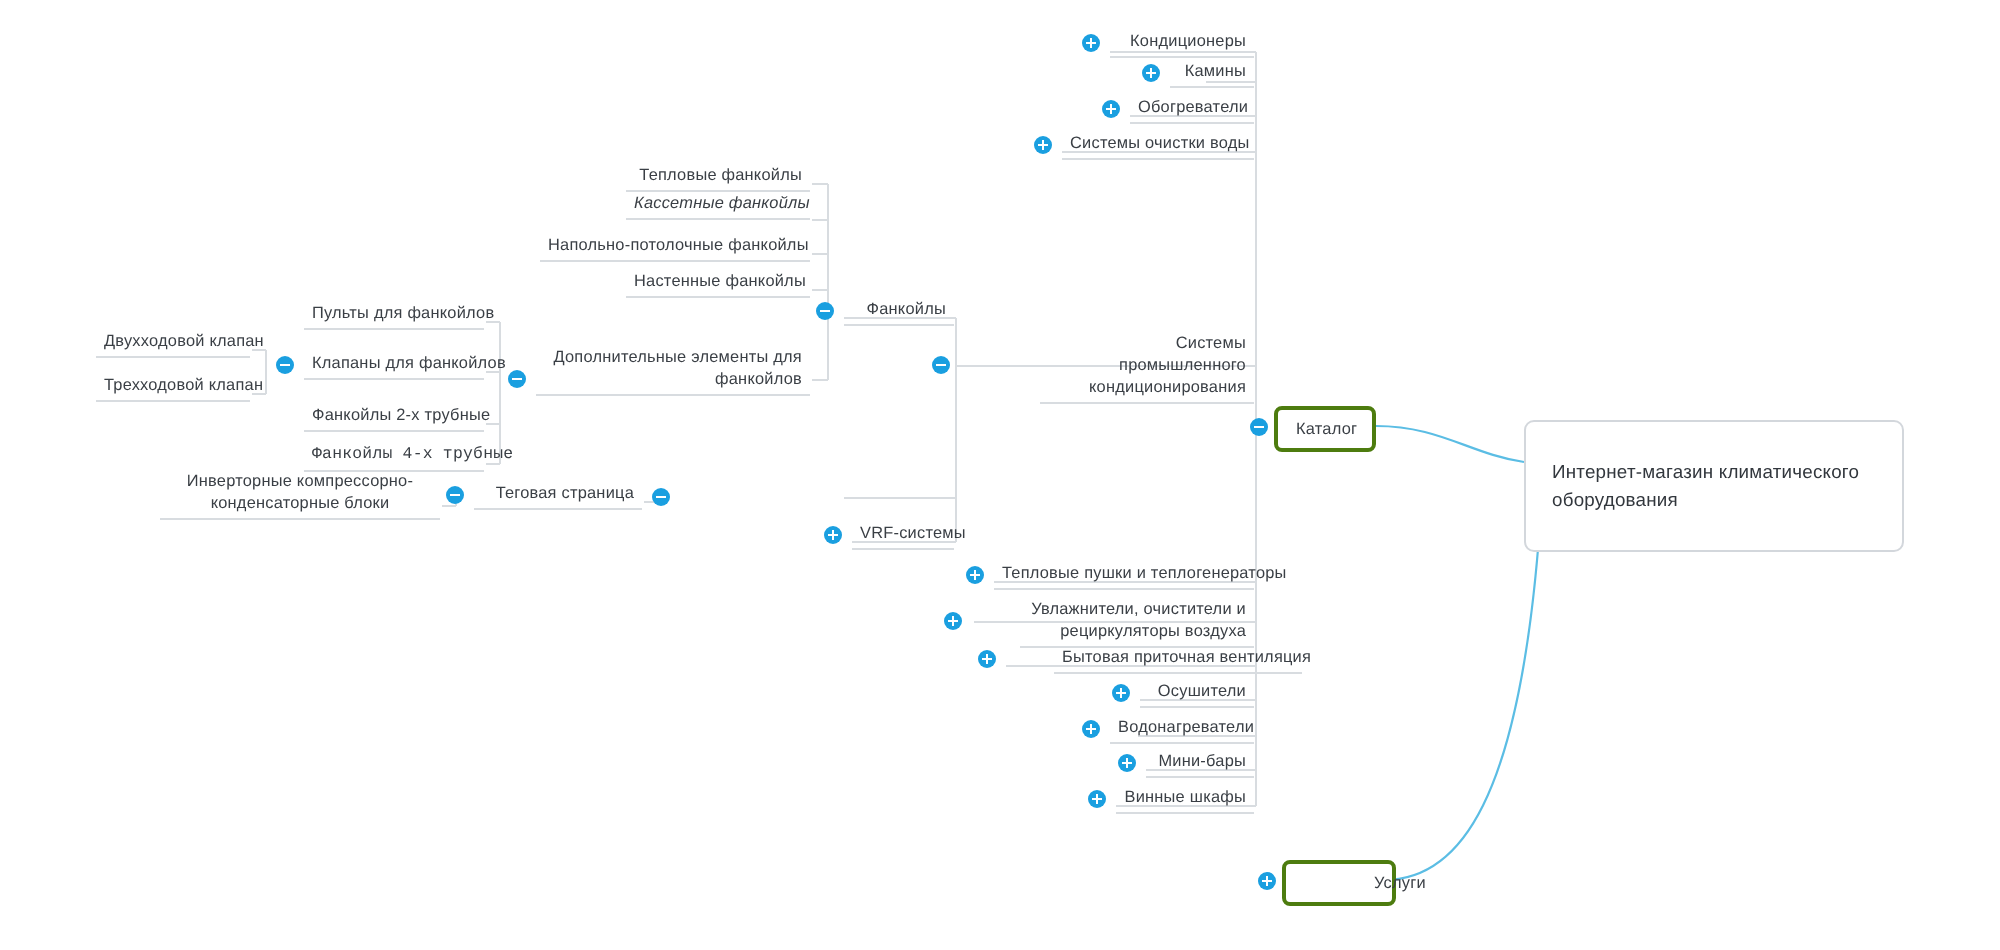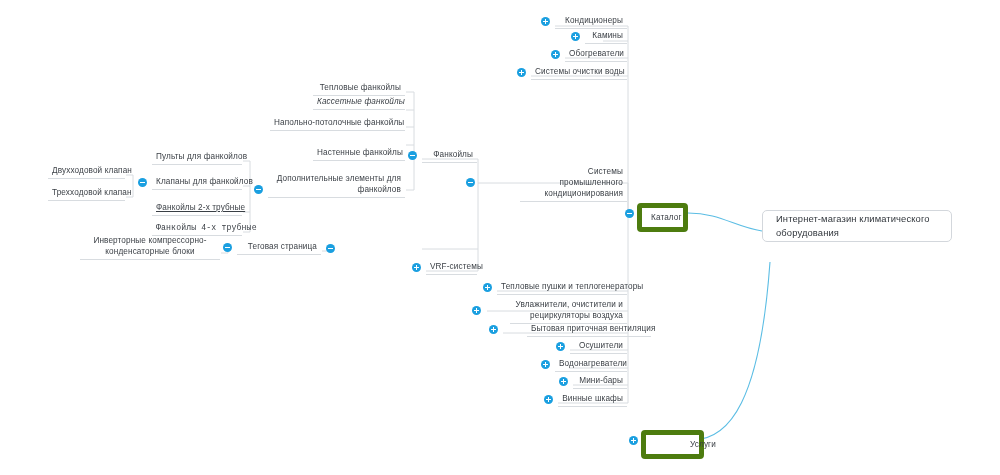--- a/index.html
+++ b/index.html
@@ -27,31 +27,31 @@
   .leaf{
     border-bottom:1px solid #d8dce0;
     padding:0 4px 2px 4px;
     text-align:right;
   }
   .leaf.multi{white-space:normal;}
   .leaf.lefty{text-align:center;}
 
   
   .boxed{
-    border:5px solid #4d7c0f;
+    border:2px solid #4d7c0f;
     border-radius:4px;
     background:#fff;
     padding:4px 9px;
     text-align:center;
   }
   .root{
     border:1px solid #d3d7dc;
     border-radius:5px;
     background:#fff;
-    padding:1px 13px;
+    padding:18px 13px;
     font-size:9.4px;
     line-height:14px;
     color:#32373d;
     white-space:normal;
     text-align:left;
   }
 
   
   .toggle{
     position:absolute;
@@ -177,31 +177,31 @@
   <div class="toggle minus" style="left:408px;top:151px;"></div>
 
   <div class="toggle minus" style="left:326px;top:244px;"></div>
 
   <div class="node leaf" style="left:426px;top:261px;width:51px;">VRF-системы</div>
   <div class="toggle plus" style="left:412px;top:263px;"></div>
 
   <div class="node leaf" style="left:313px;top:82px;width:92px;">Тепловые фанкойлы</div>
   <div class="node leaf" style="left:313px;top:96px;width:92px;font-style:italic;">Кассетные фанкойлы</div>
   <div class="node leaf" style="left:270px;top:117px;width:135px;">Напольно-потолочные фанкойлы</div>
-  <div class="node leaf" style="left:313px;top:135px;width:92px;margin-top:12px;">Настенные фанкойлы</div>
+  <div class="node leaf" style="left:313px;top:135px;width:92px;">Настенные фанкойлы</div>
 
   <div class="node leaf multi" style="left:268px;top:173px;width:137px;">Дополнительные элементы для фанкойлов</div>
   <div class="toggle minus" style="left:254px;top:185px;"></div>
 
   <div class="node leaf" style="left:152px;top:151px;width:90px;">Пульты для фанкойлов</div>
 
   <div class="node leaf" style="left:152px;top:176px;width:90px;">Клапаны для фанкойлов</div>
   <div class="toggle minus" style="left:138px;top:178px;"></div>
 
-  <div class="node leaf" style="left:152px;top:202px;width:90px;text-decoration:underline;">Фанкойлы 2-х трубные</div>
+  <div class="node leaf" style="left:152px;top:202px;width:90px;">Фанкойлы 2-х трубные</div>
   <div class="node leaf" style="left:152px;top:222px;width:90px;font-family:Liberation Mono, monospace;">Фанкойлы 4-х трубные</div>
 
   <div class="node leaf" style="left:48px;top:165px;width:77px;">Двухходовой клапан</div>
   <div class="node leaf" style="left:48px;top:187px;width:77px;">Трехходовой клапан</div>
 
   <div class="node leaf" style="left:237px;top:241px;width:84px;">Теговая страница</div>
   <div class="toggle minus" style="left:223px;top:243px;"></div>
 
   <div class="node leaf multi lefty" style="left:80px;top:235px;width:140px;">Инверторные компрессорно-конденсаторные блоки</div>
 

